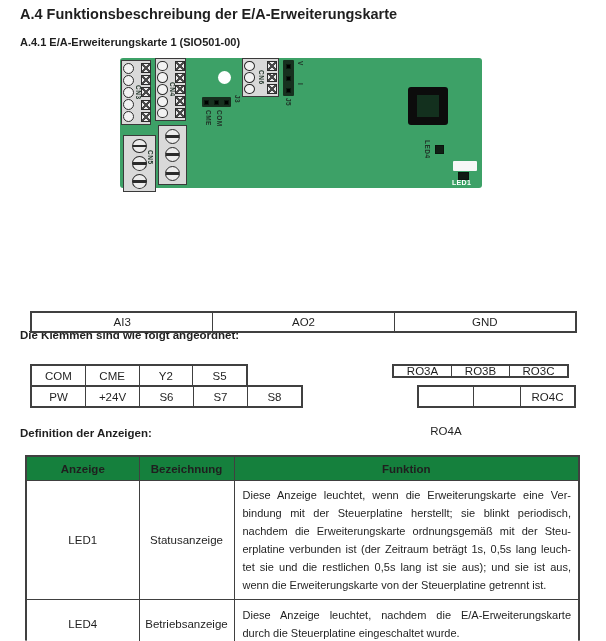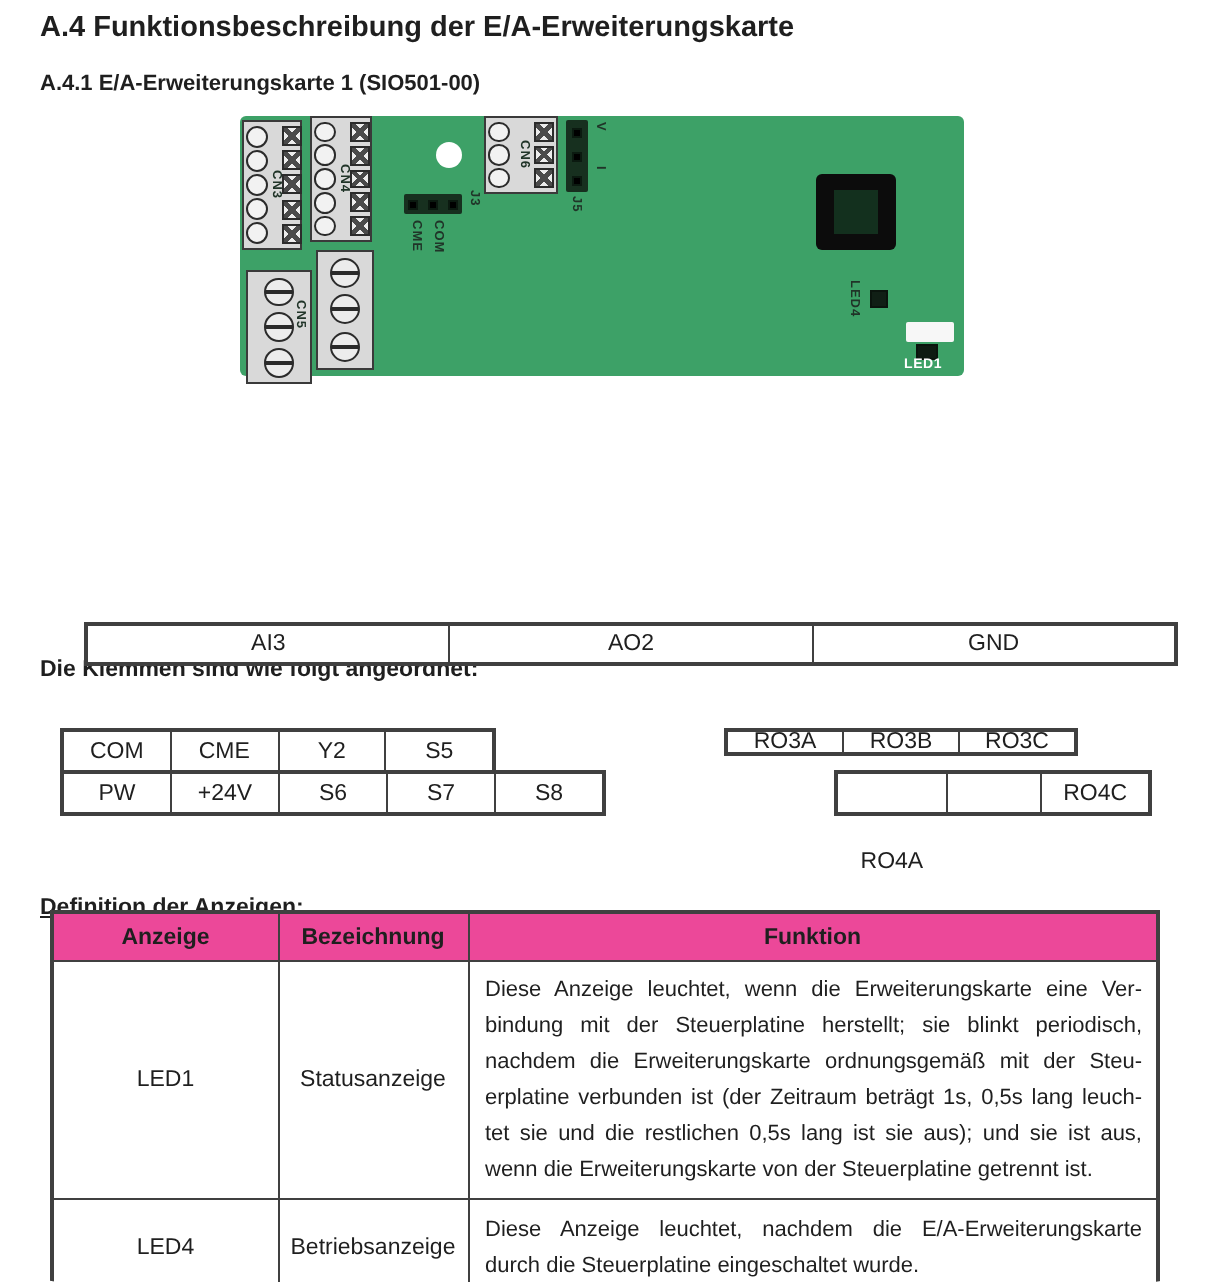--- a/index.html
+++ b/index.html
@@ -3,21 +3,21 @@
 <meta charset="utf-8">
 <style>
   html,body{margin:0;padding:0;background:#fff;}
   .page{position:relative;width:606px;height:641px;background:#fff;overflow:hidden;
         font-family:"Liberation Sans","DejaVu Sans",sans-serif;color:#1f1f1f;border-radius:31px;}
   .h1{position:absolute;left:20px;top:6px;font-size:14.5px;font-weight:bold;margin:0;}
   .h2{position:absolute;left:20px;top:36px;font-size:11px;font-weight:bold;margin:0;}
   .body-text{position:absolute;left:20px;top:210px;width:578px;font-size:11px;line-height:25px;margin:0;}
   .mini-heading{position:absolute;left:20px;font-size:11.5px;font-weight:bold;}
   .mini-heading.klemmen{top:285px;margin-top:44px;}
-  .mini-heading.anzeigen{top:448px;text-decoration:underline;}
+  .mini-heading.anzeigen{top:427px;}
   
   .jline{display:block;text-align:justify;text-align-last:justify;}
   .jline:last-child{text-align-last:left;}
   
   .pcb{position:absolute;left:120px;top:58px;width:362px;height:130px;background:#3da167;border-radius:3px;}
   .conn{position:absolute;display:flex;align-items:center;justify-content:space-between;
         background:#d9d9d9;border:1px solid #3a3a3a;box-sizing:border-box;padding:1px;}
   .col{display:flex;flex-direction:column;justify-content:space-around;height:100%;}
   .cc{display:block;width:9px;height:9px;border:1px solid #2b2b2b;border-radius:50%;background:#f2f2f2;margin:0.6px 0;}
   .sx{display:block;width:8px;height:8px;border:1px solid #2b2b2b;margin:1px 0;background:
@@ -33,33 +33,33 @@
   .chip{position:absolute;left:288px;top:29px;width:40px;height:38px;background:#0c0c0c;border-radius:3px;}
   .chip-inner{width:22px;height:22px;background:#13301e;margin:8px auto;}
   .led4-sq{position:absolute;left:315px;top:87px;width:7px;height:7px;background:#101f15;border:1px solid #0a140d;}
   .white-rect{position:absolute;left:333px;top:103px;width:24px;height:10px;background:#f7f7f7;border-radius:1px;}
   .led1-sq{position:absolute;left:338px;top:114px;width:9px;height:6px;background:#0e1b12;border:1px solid #0a140d;}
   .led1-text{position:absolute;left:332px;top:121px;font-size:7px;font-weight:bold;color:#ffffff;letter-spacing:0.3px;}
   
   .trow{position:absolute;display:flex;border:2px solid #404040;box-sizing:border-box;background:#fff;}
   .tc{flex:1;border-left:1px solid #404040;display:flex;align-items:center;justify-content:center;font-size:11.5px;}
   .tc:first-child{border-left:none;}
-  .trow.top{left:30px;top:311px;width:547px;height:22px;margin-left:12px;}
+  .trow.top{left:30px;top:311px;width:547px;height:22px;}
   .trow.left1{left:30px;top:364px;width:218px;height:23px;}
   .trow.left2{left:30px;top:385px;width:273px;height:23px;}
-  .trow.right1{left:362px;top:364px;width:177px;height:14px;}
+  .trow.right1{left:392px;top:364px;width:177px;height:14px;}
   .trow.right2{left:417px;top:385px;width:159px;height:23px;}
   .trow.right2 .tc:nth-child(1){flex:56;margin-top:44px;}
   .trow.right2 .tc:nth-child(2){flex:48;}
   .trow.right2 .tc:nth-child(3){flex:55;}
   
   .led-table{position:absolute;left:25px;top:455px;width:553px;border-collapse:collapse;table-layout:fixed;
              border:2px solid #404040;font-size:11.5px;color:#1f1f1f;}
   .led-table th,.led-table td{border:1px solid #404040;}
-  .led-table th{height:21px;background:#ec4899;font-size:11.5px;font-weight:bold;text-align:center;}
+  .led-table th{height:21px;background:#15803d;font-size:11.5px;font-weight:bold;text-align:center;}
   .led-table td.c{text-align:center;vertical-align:middle;}
   .led-table td.f{padding:2px 7px 2px 8px;font-size:11px;line-height:18px;vertical-align:middle;}
   .led-table tr.r1 td{height:114px;}
   .led-table tr.r2 td{height:44px;}
 </style>
 </head>
 <body>
 
 <div class="page">
 

